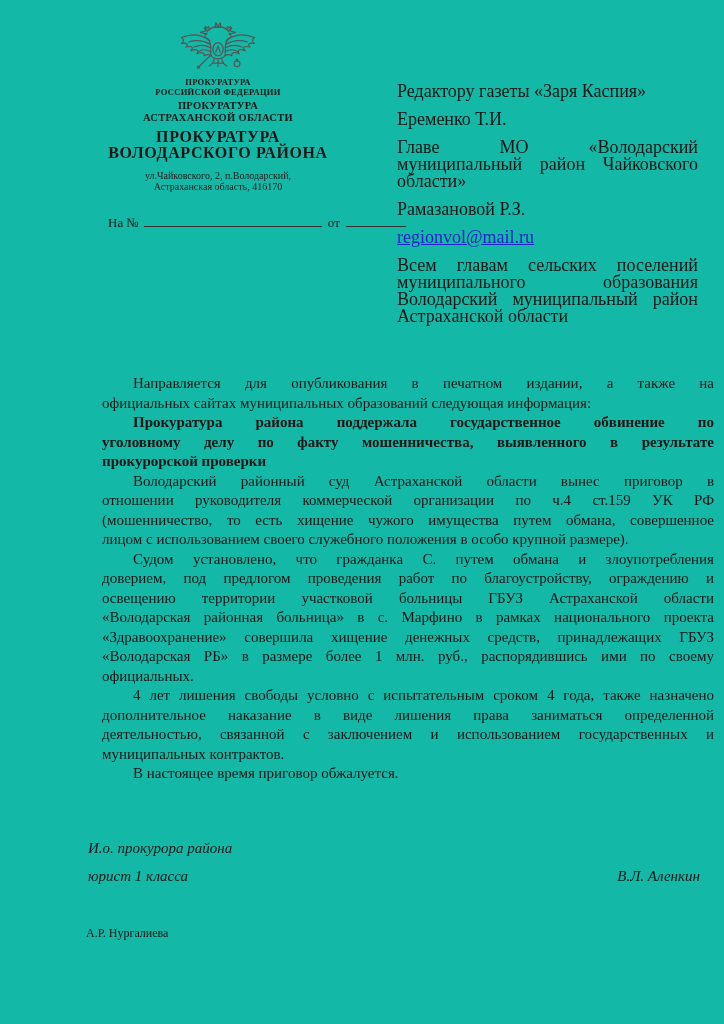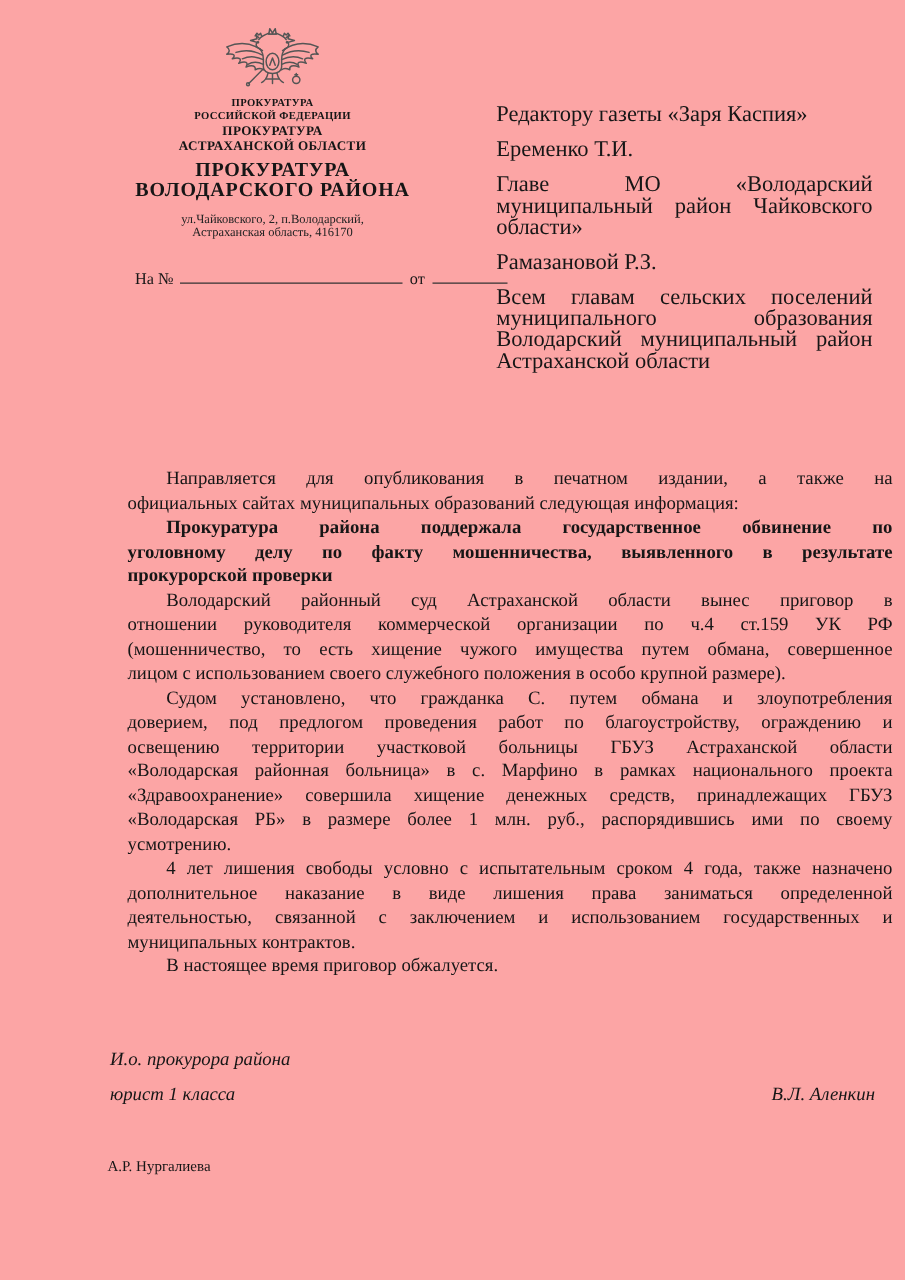--- a/index.html
+++ b/index.html
@@ -1,20 +1,20 @@
 <!DOCTYPE html>
 <html lang="ru"><head>
 <meta charset="utf-8">
 <style>
   html,body{margin:0;padding:0;background:#e8e8e8;}
   .page{
     position:relative;
     width:724px;height:1024px;
     margin:0 auto;
-    background:#fca5a5;
+    background:#14b8a6;
     font-family:"Liberation Serif", serif;
     color:#161616;
     overflow:hidden;
   }
   
   .letterhead{position:absolute;left:83px;top:20px;width:270px;text-align:center;}
   .emblem{display:block;margin:0 auto 1px auto;}
   .lh-sm{font-size:8.5px;font-weight:bold;line-height:9.5px;letter-spacing:.3px;}
   .lh-md{font-size:10.5px;font-weight:bold;line-height:11.5px;letter-spacing:.3px;}
   .lh-md-wrap{margin-top:3px;}
@@ -110,20 +110,23 @@
       </div>
       <div class="para">
         <div class="jl">Главе МО «Володарский</div>
         <div class="jl">муниципальный район Чайковского</div>
         <div class="jl last">области»</div>
       </div>
       <div class="para">
         <div class="jl last">Рамазановой Р.З.</div>
       </div>
       <div class="para">
+        <div class="jl last"><a class="email">regionvol@mail.ru</a></div>
+      </div>
+      <div class="para">
         <div class="jl">Всем главам сельских поселений</div>
         <div class="jl">муниципального образования</div>
         <div class="jl">Володарский муниципальный район</div>
         <div class="jl last">Астраханской области</div>
       </div>
     </div>
 
   <div class="body-text" id="bodytext">
       <div class="para">
         <div class="jl">Направляется для опубликования в печатном издании, а также на</div>
@@ -140,21 +143,21 @@
         <div class="jl">(мошенничество, то есть хищение чужого имущества путем обмана, совершенное</div>
         <div class="jl last">лицом с использованием своего служебного положения в особо крупной размере).</div>
       </div>
       <div class="para">
         <div class="jl">Судом установлено, что гражданка С. путем обмана и злоупотребления</div>
         <div class="jl">доверием, под предлогом проведения работ по благоустройству, ограждению и</div>
         <div class="jl">освещению территории участковой больницы ГБУЗ Астраханской области</div>
         <div class="jl">«Володарская районная больница» в с. Марфино в рамках национального проекта</div>
         <div class="jl">«Здравоохранение» совершила хищение денежных средств, принадлежащих ГБУЗ</div>
         <div class="jl">«Володарская РБ» в размере более 1  млн. руб., распорядившись ими по своему</div>
-        <div class="jl last">усмотрению.</div>
+        <div class="jl last">официальных.</div>
       </div>
       <div class="para">
         <div class="jl">4 лет лишения свободы условно с испытательным сроком 4 года, также назначено</div>
         <div class="jl">дополнительное наказание в виде лишения права заниматься определенной</div>
         <div class="jl">деятельностью, связанной с заключением и использованием государственных и</div>
         <div class="jl last">муниципальных контрактов.</div>
       </div>
       <div class="para">
         <div class="jl last">В настоящее время приговор обжалуется.</div>
       </div>

